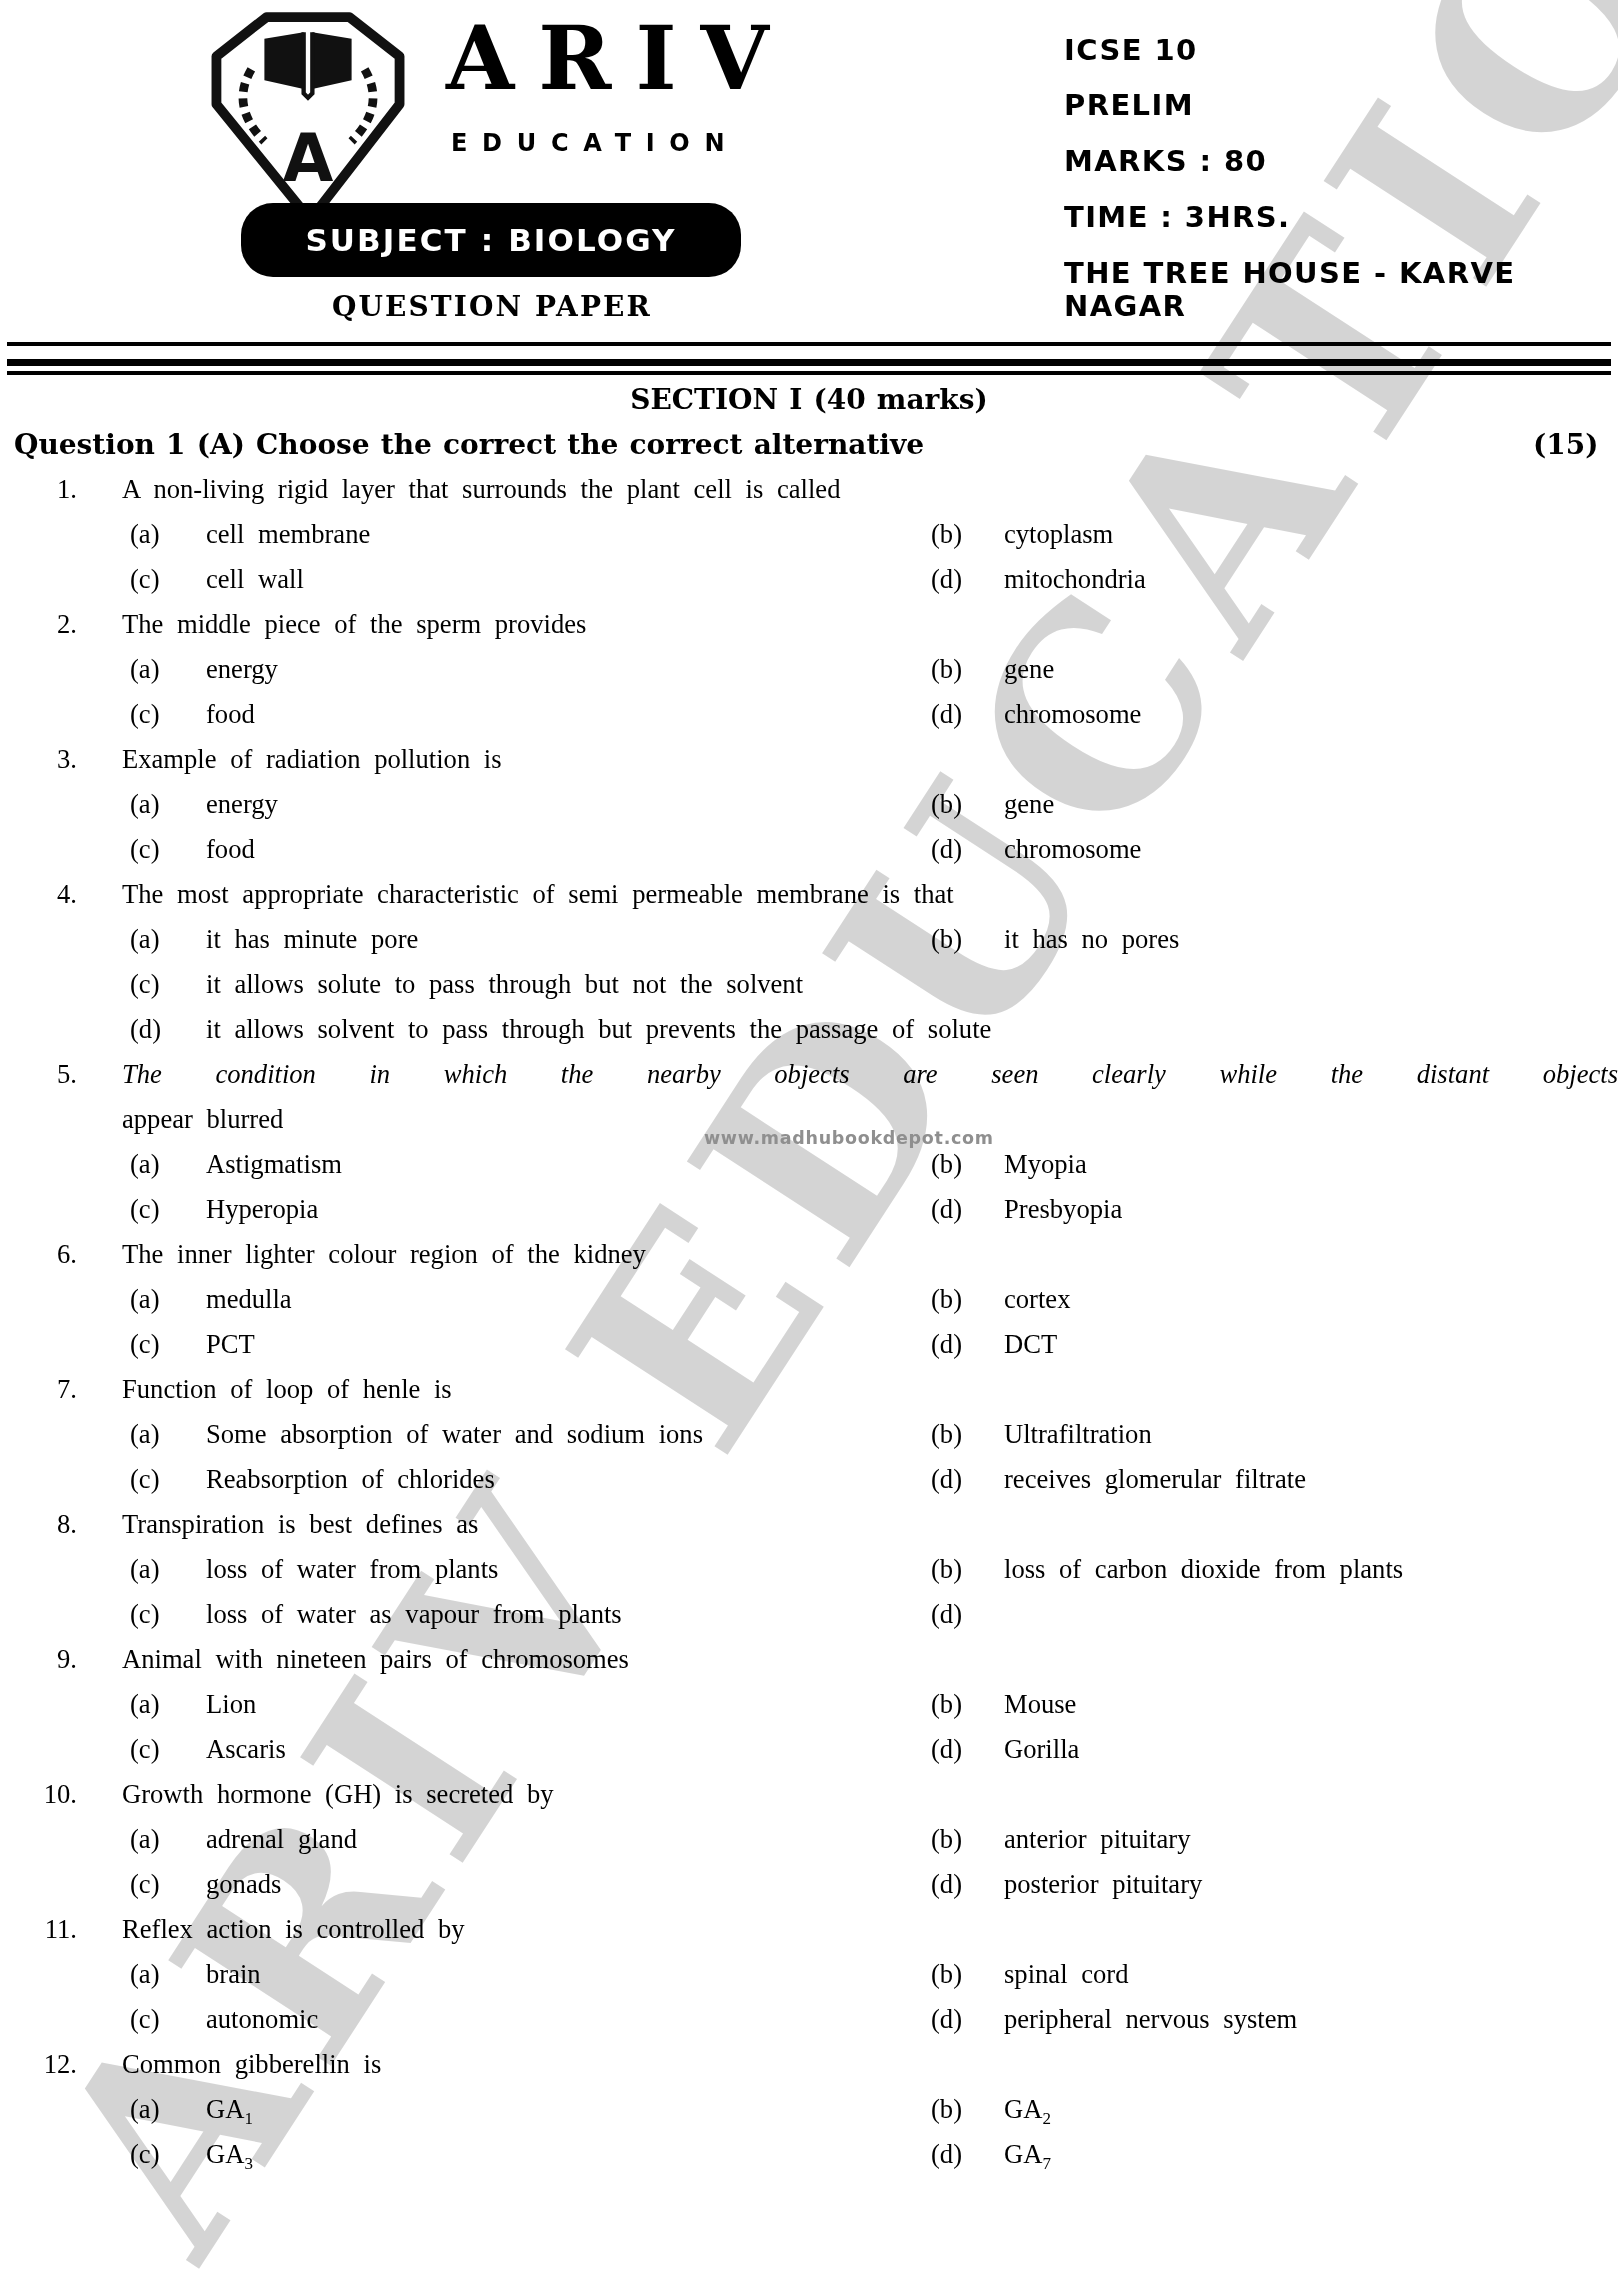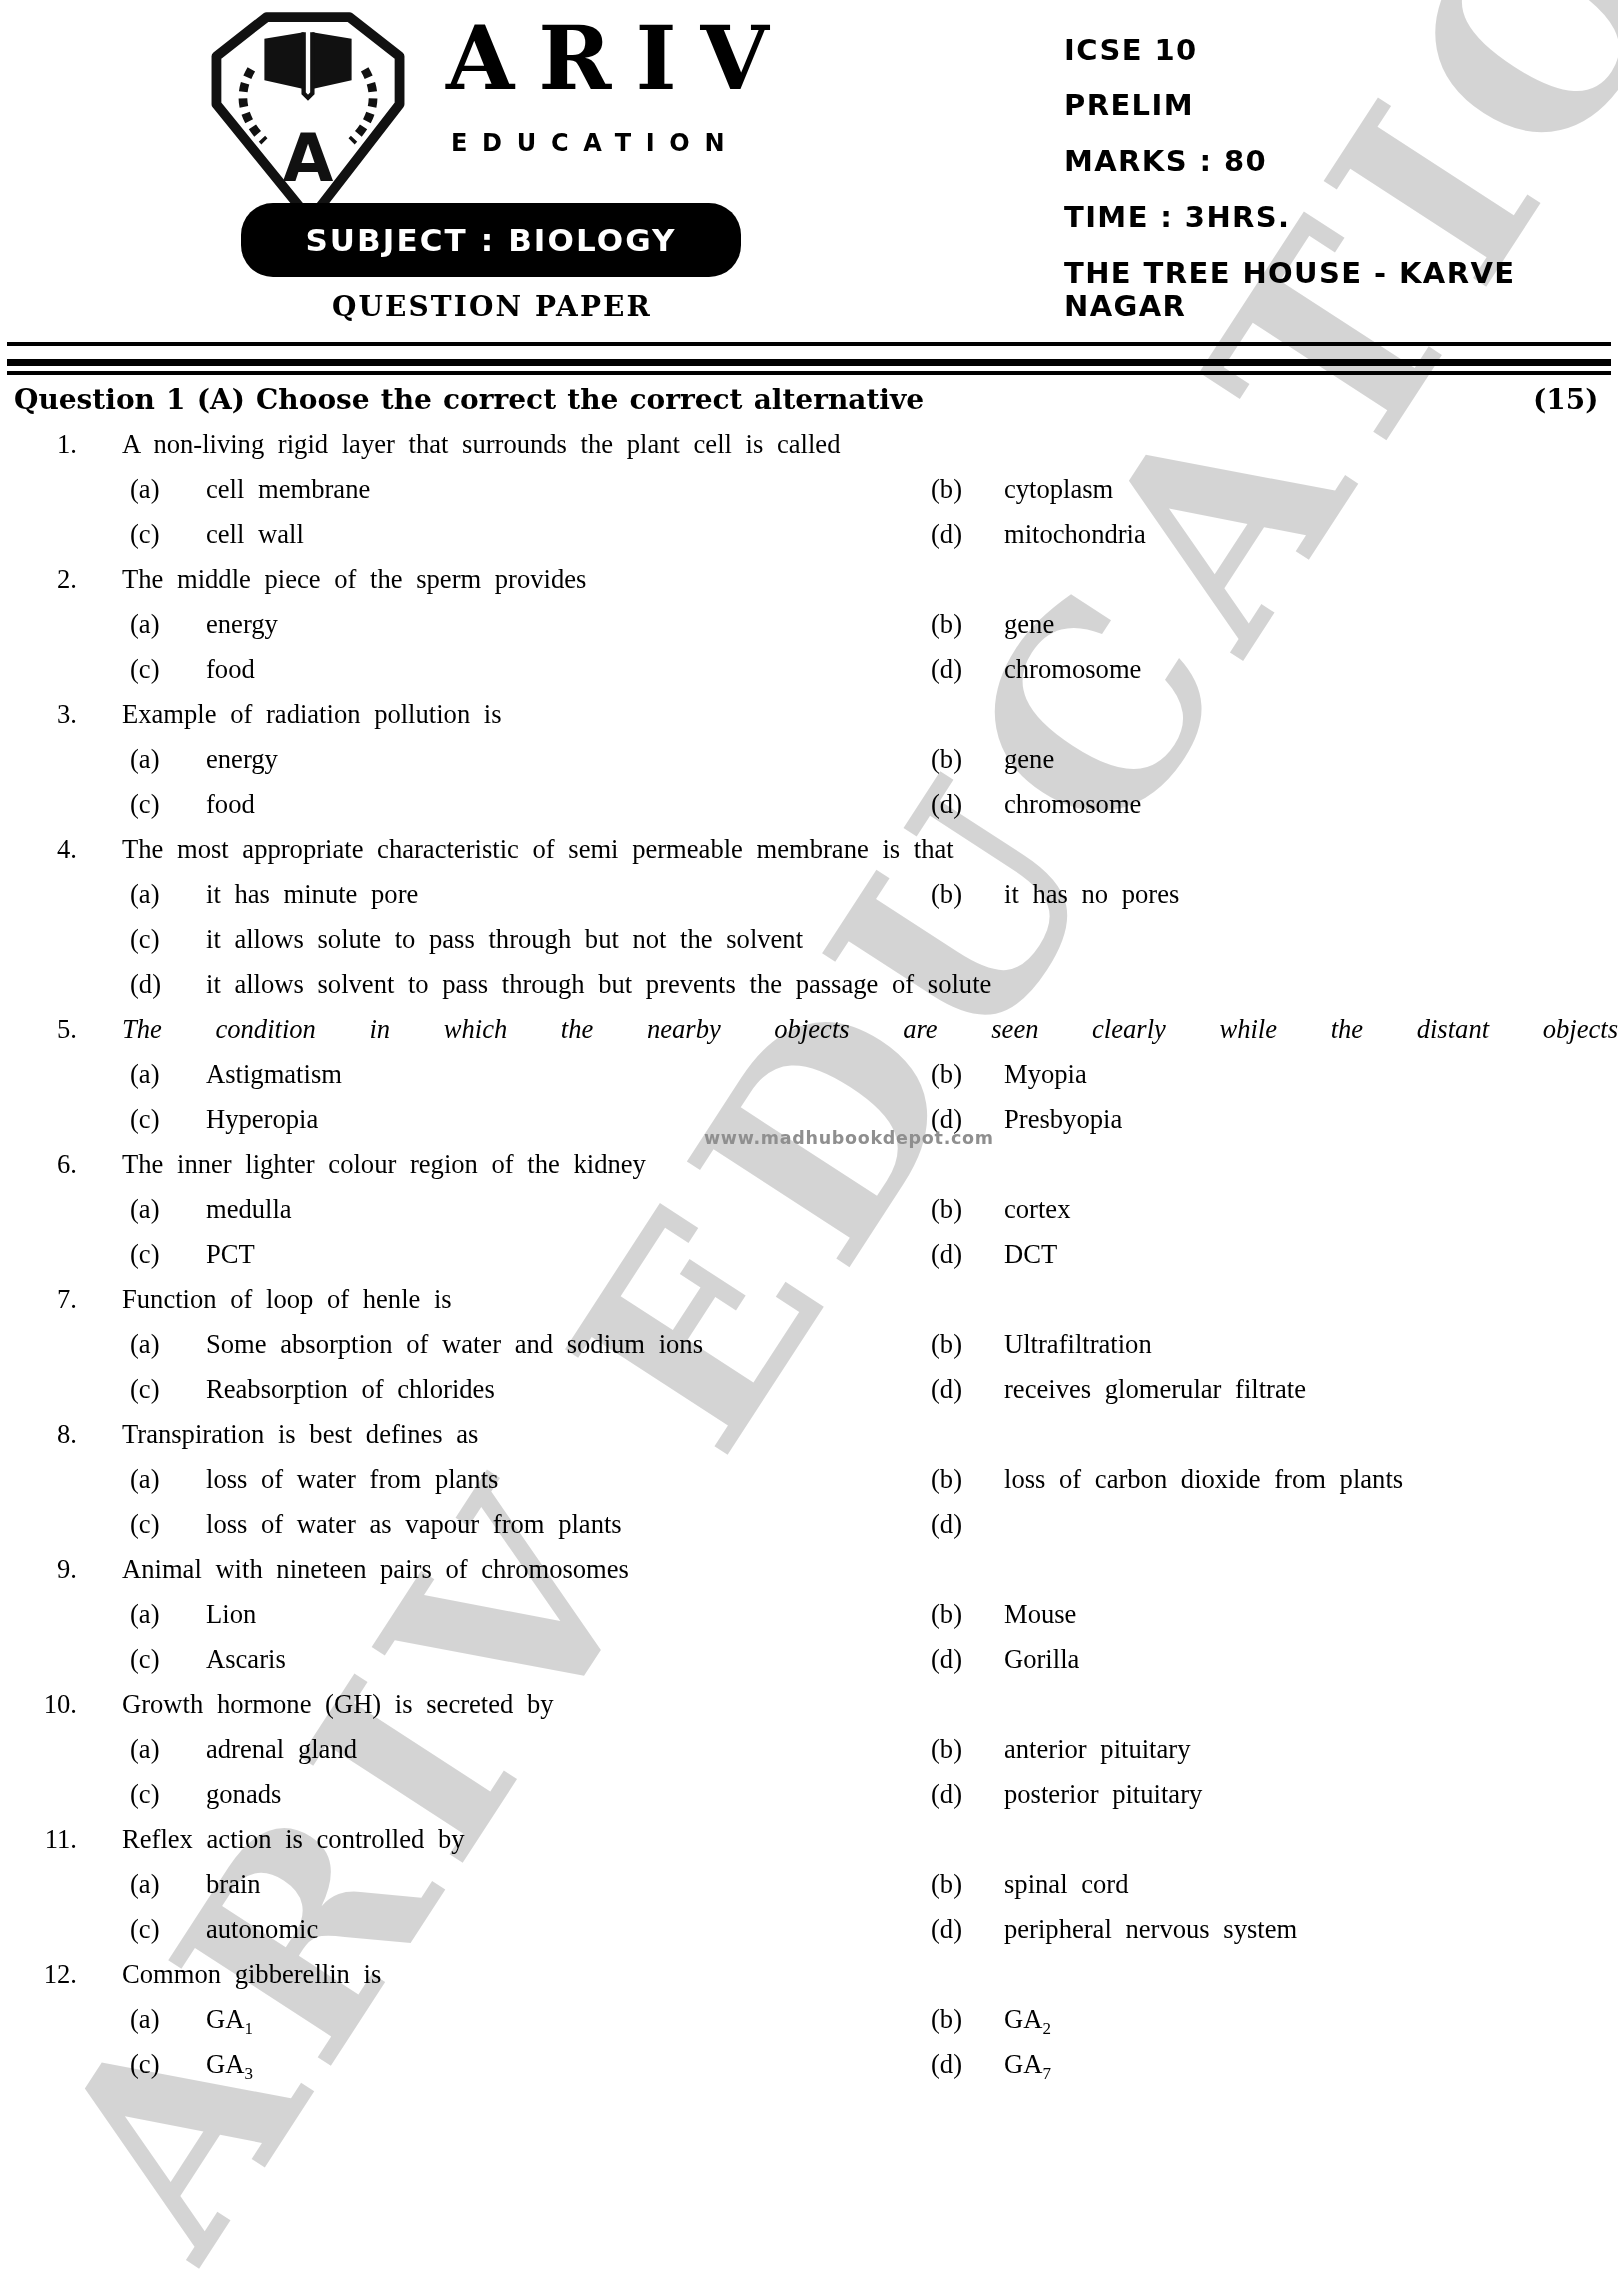--- a/index.html
+++ b/index.html
@@ -119,20 +119,21 @@
   <div class="rules layer">
     <div class="rule-a"></div>
     <div class="rule-b"></div>
     <div class="rule-c"></div>
   </div>
 
   <div class="wm-url">www.madhubookdepot.com</div>
 
   <div class="body layer">
 
+    <div class="section-title">SECTION I (40 marks)</div>
 
     <div class="part-head">
       <span>Question 1 (A) Choose the correct the correct alternative</span>
       <span>(15)</span>
     </div>
 
     <div class="q">
       <span class="num">1.</span>
       <span class="qt">A non-living rigid layer that surrounds the plant cell is called</span>
     </div>
@@ -227,20 +228,21 @@
     </div>
     <div class="ofull">
       <span class="L1">(d)</span>
         <span>it allows solvent to pass through but prevents the passage of solute</span>
     </div>
 
     <div class="q">
       <span class="num">5.</span>
       <span class="qt">
         <span class="jline" style="display:block;">The condition in which the nearby objects are seen clearly while the distant objects</span>
+        <span style="display:block;">appear blurred</span>
       </span>
     </div>
     <div class="opts">
       <span class="o1">
           <span class="L1">(a)</span>
           <span>Astigmatism</span>
         </span>
       <span class="o2">
           <span class="L2">(b)</span>
           <span>Myopia</span>

